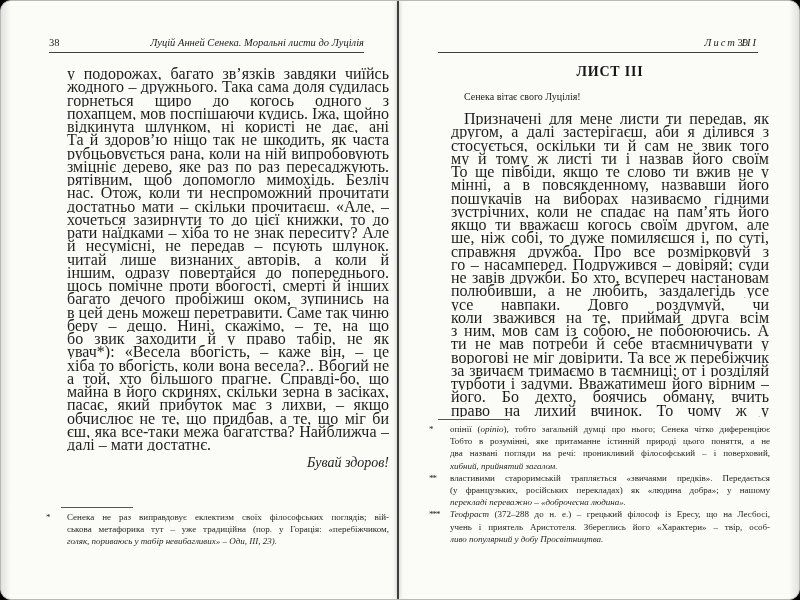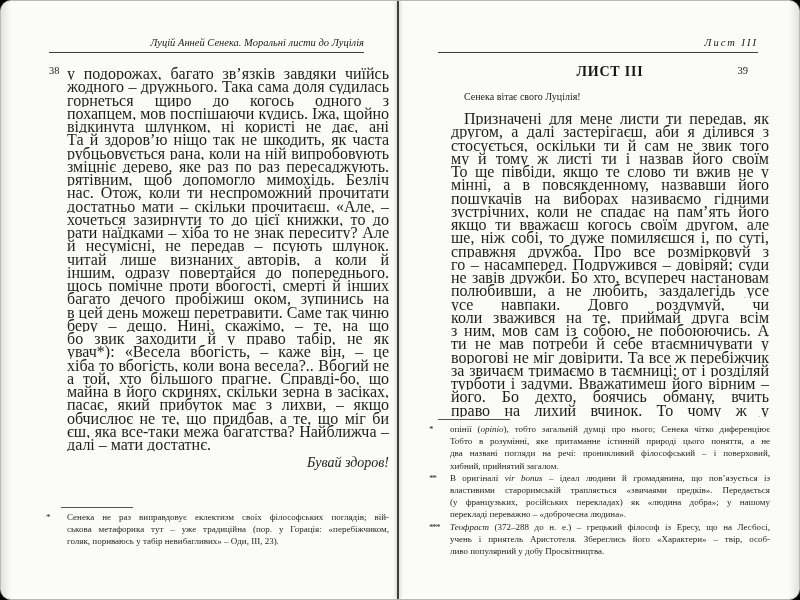--- a/index.html
+++ b/index.html
@@ -9,21 +9,21 @@
     font-family:"Liberation Serif","DejaVu Serif",serif;color:#1d1d1d;
   }
   .edge{position:absolute;top:0;bottom:0;width:10px;pointer-events:none;}
   .edge-left{left:0;background:linear-gradient(to right,rgba(0,0,0,.10),rgba(0,0,0,0));}
   .edge-right{right:0;background:linear-gradient(to left,rgba(0,0,0,.10),rgba(0,0,0,0));}
   .spine{position:absolute;left:396px;top:0;width:2px;height:100%;background:#3d3d3d;box-shadow:0 0 4px rgba(0,0,0,.35);}
 
   .phead{position:absolute;top:36px;height:14px;font-size:10.5px;color:#222;}
   .phead-left{left:48px;width:315px;}
   .phead-right{left:437px;width:320px;}
-  .pnum{position:absolute;top:0;font-style:normal;margin-top:28px;}
+  .pnum{position:absolute;top:0;font-style:normal;}
   .pnum-left{left:0;}
   .pnum-right{right:10px;}
   .runtitle{display:block;width:100%;text-align:right;font-style:italic;}
   .runtitle-right{letter-spacing:2px;}
   .hrule{position:absolute;top:51px;height:1px;background:#3f3f3f;}
   .hrule-left{left:48px;width:315px;}
   .hrule-right{left:437px;width:320px;}
 
   .ltitle{position:absolute;top:63px;left:450px;width:318px;margin:0;text-align:center;
           font-size:14px;font-weight:bold;letter-spacing:.8px;color:#161616;}
@@ -41,21 +41,21 @@
            font-style:italic;font-size:14px;}
 
   .fnsep{position:absolute;height:1px;background:#555;}
   .fnsep-left{left:60px;top:506px;width:72px;}
   .fnsep-right{left:437px;top:418px;width:72px;}
   .fnotes{position:absolute;font-size:9px;line-height:12.2px;color:#242424;}
   #left-fnotes{left:66px;top:510px;width:322px;}
   #right-fnotes{left:449px;top:422px;width:320px;}
   .fn{position:relative;}
   .fl{height:12.2px;overflow:hidden;text-align:justify;text-align-last:justify;}
-  .fl.last{text-align-last:left;}
+  .fl.last{text-align-last:left;font-style:italic;}
   .fnmark{position:absolute;left:-21px;top:0;width:19px;font-size:9px;letter-spacing:-1px;}
 </style>
 </head>
 <body>
 
 <div class="spread">
   <div class="edge edge-left"></div>
   <div class="edge edge-right"></div>
 
   <section class="page">
@@ -146,21 +146,20 @@
     <div class="fnotes" id="right-fnotes">
         <div class="fn">
           <span class="fnmark">*</span>
           <div class="fl">опінії (<i>opinio</i>), тобто загальній думці про нього; Сенека чітко диференціює</div>
           <div class="fl">Тобто в розумінні, яке притаманне істинній природі цього поняття, а не</div>
           <div class="fl">два названі погляди на речі: проникливий філософський – і поверховий,</div>
           <div class="fl last">хибний, прийнятий загалом.</div>
         </div>
         <div class="fn">
           <span class="fnmark">**</span>
-          <div class="fl">В оригіналі <i>vir bonus</i> – ідеал людини й громадянина, що пов’язується із</div>
           <div class="fl">властивими староримській трапляється «звичаями предків». Передається</div>
           <div class="fl">(у французьких, російських перекладах) як «людина добра»; у нашому</div>
           <div class="fl last">перекладі переважно – «доброчесна людина».</div>
         </div>
         <div class="fn">
           <span class="fnmark">***</span>
           <div class="fl"><i>Теофраст</i> (372–288 до н. е.) – грецький філософ із Ересу, що на Лесбосі,</div>
           <div class="fl">учень і приятель Аристотеля. Збереглись його «Характери» – твір, особ-</div>
           <div class="fl last">ливо популярний у добу Просвітництва.</div>
         </div>

